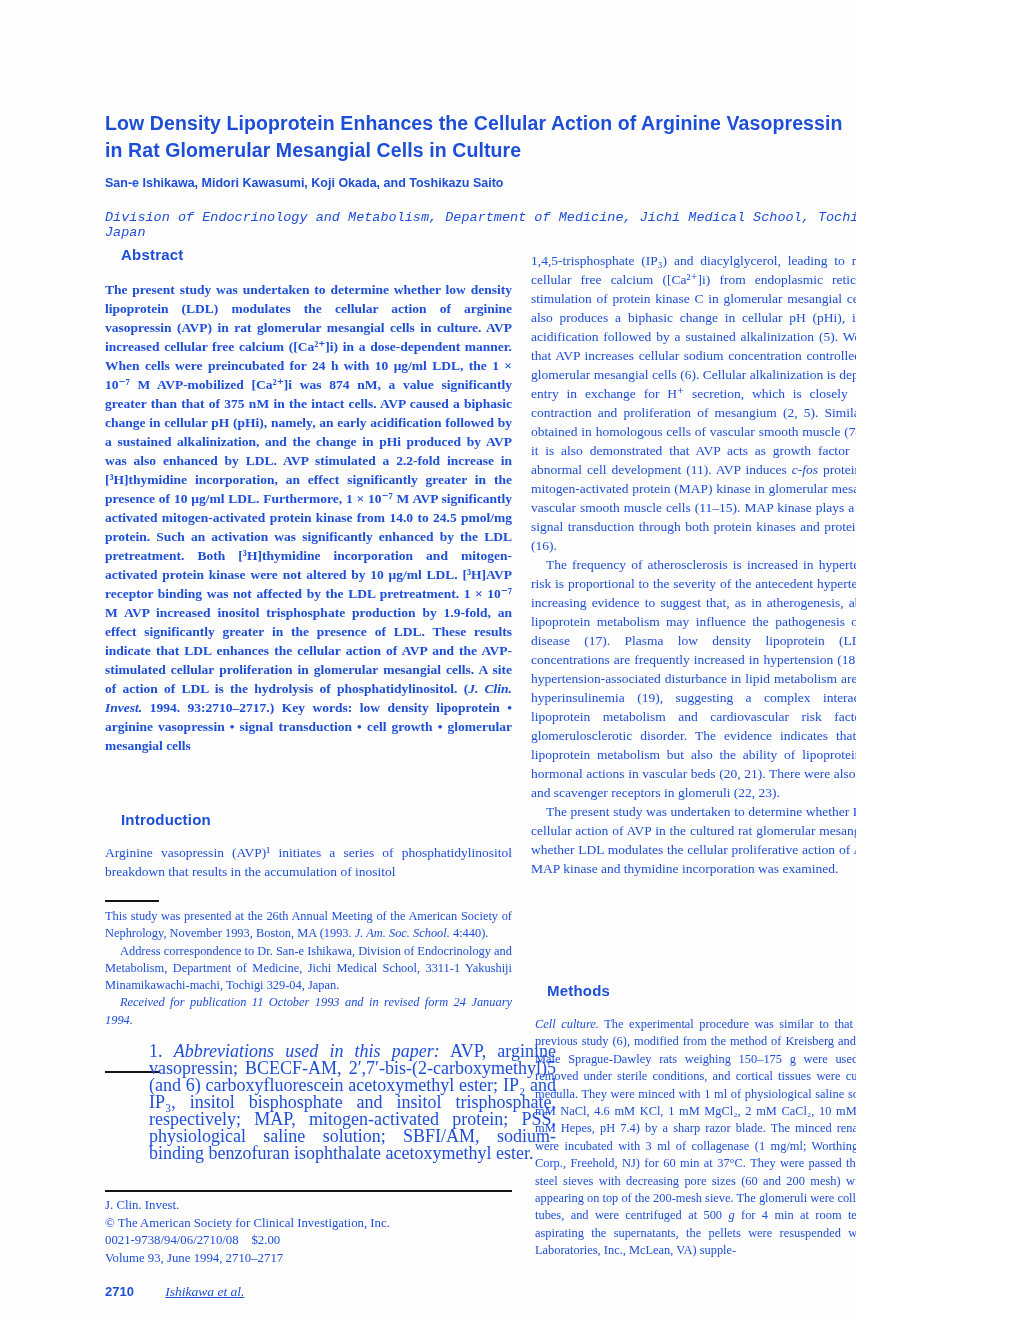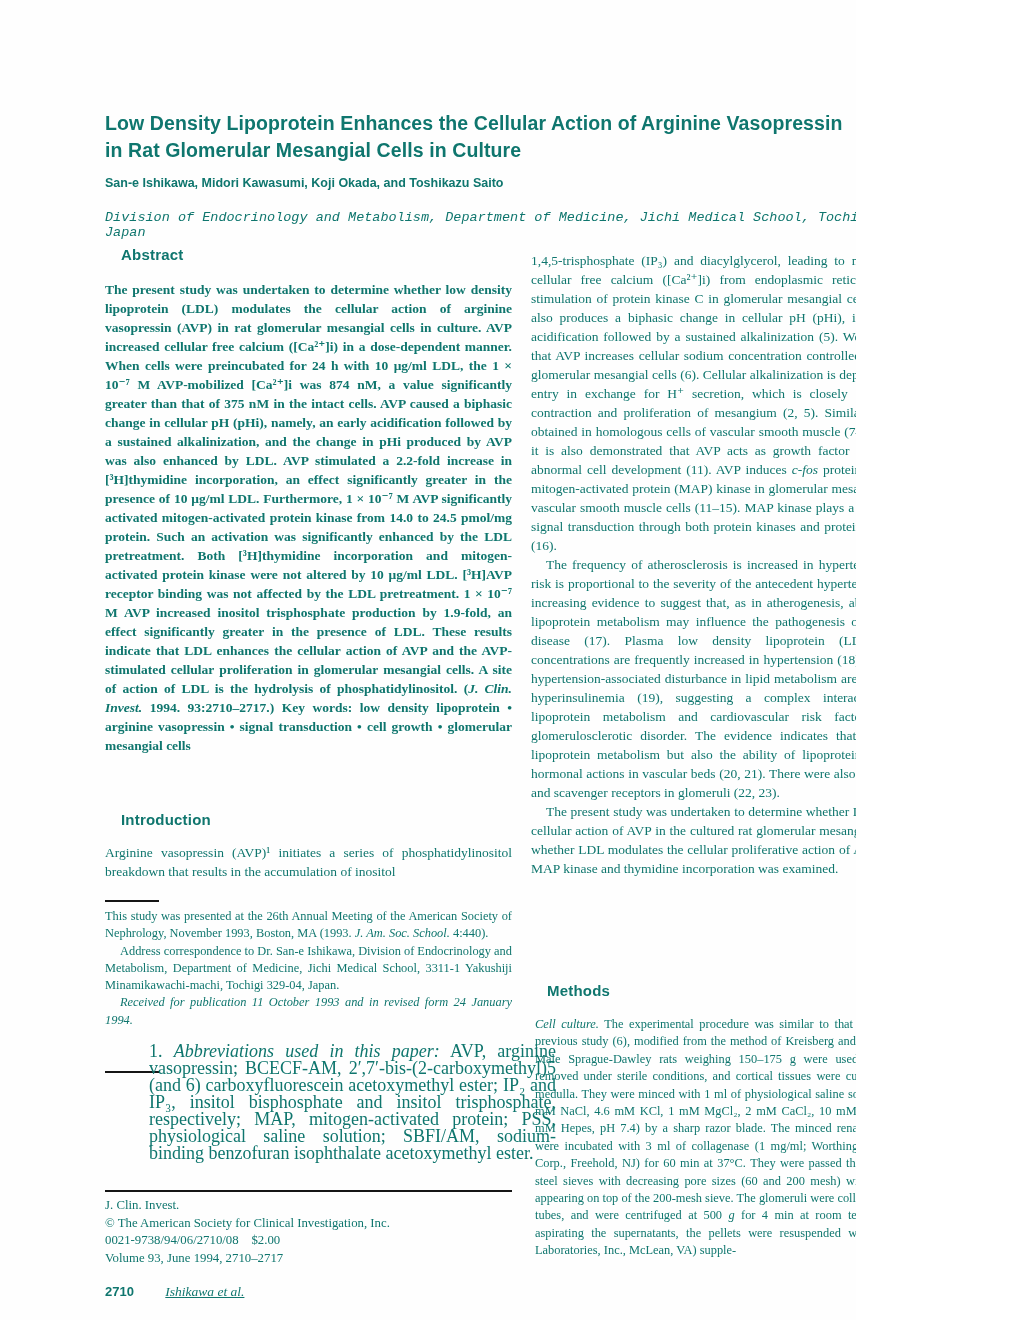--- a/index.html
+++ b/index.html
@@ -1,19 +1,19 @@
 <!DOCTYPE html>
 <html><head>
 <meta charset="utf-8">
 <style>
   * { margin:0; padding:0; box-sizing:border-box; }
   html,body { background:#ffffff; }
   .page {
     position:relative; width:856px; height:1320px; background:#fefefe;
-    color:#0f766e; overflow:hidden;
+    color:#1d4ed8; overflow:hidden;
     font-family:"Liberation Serif","DejaVu Serif",serif;
   }
   .title-block { position:absolute; left:105px; top:110px; width:835px;
     font-family:"Liberation Sans","DejaVu Sans",sans-serif; }
   .paper-title { font-size:19.5px; line-height:26.5px; font-weight:bold; letter-spacing:0.1px; }
   .tline { display:block; }
   .authors { margin-top:13px; font-size:12.5px; font-weight:bold; }
   .affiliation { margin-top:20px; font-family:Liberation Mono, monospace;
     font-style:italic; font-size:13.5px; }
 

